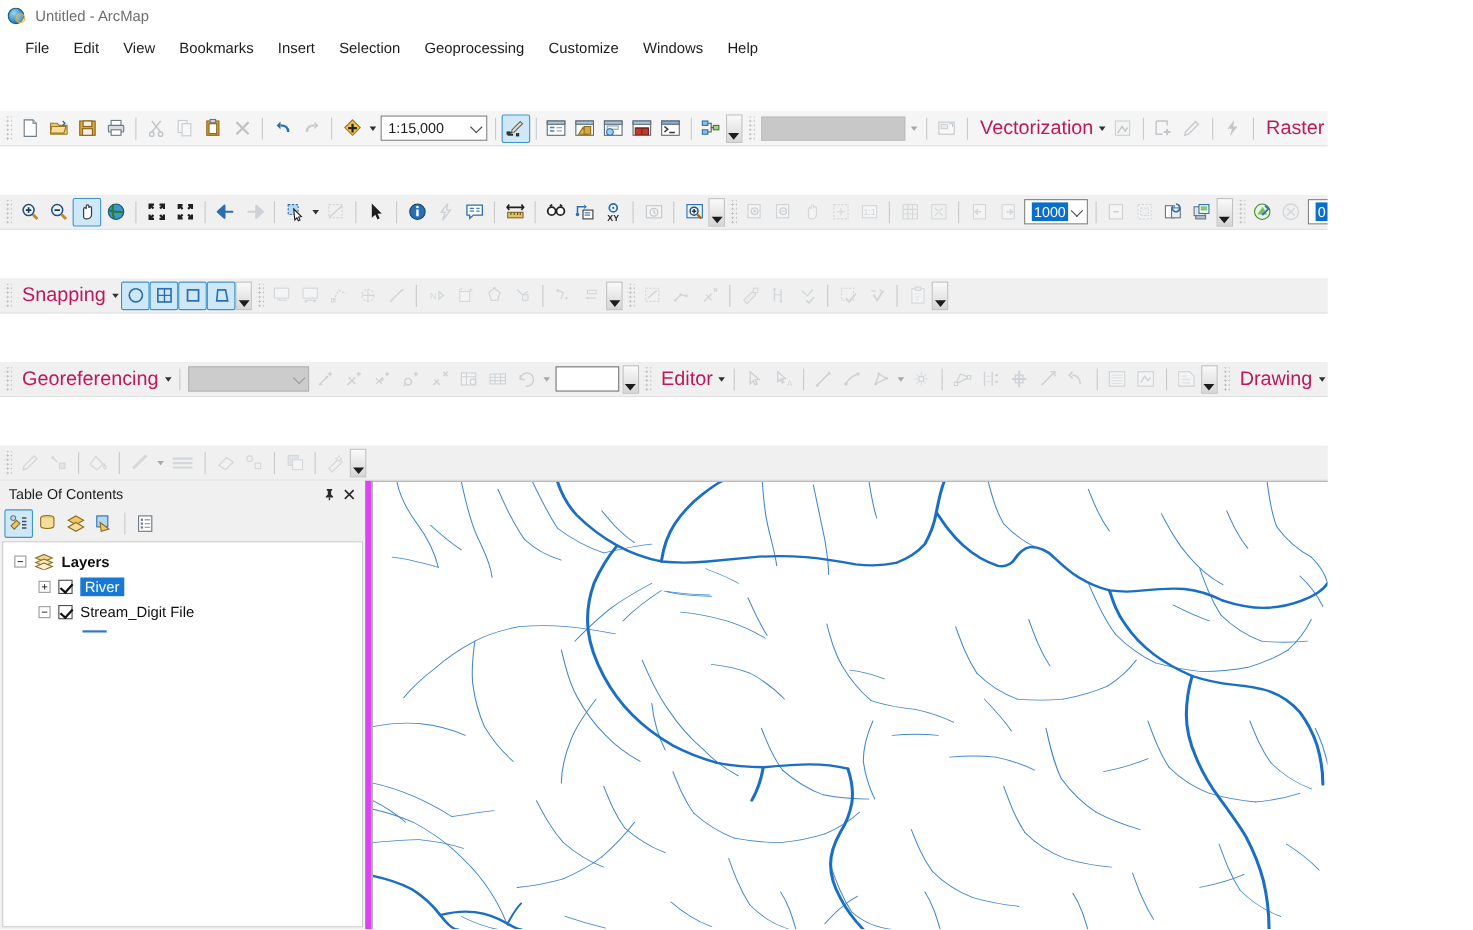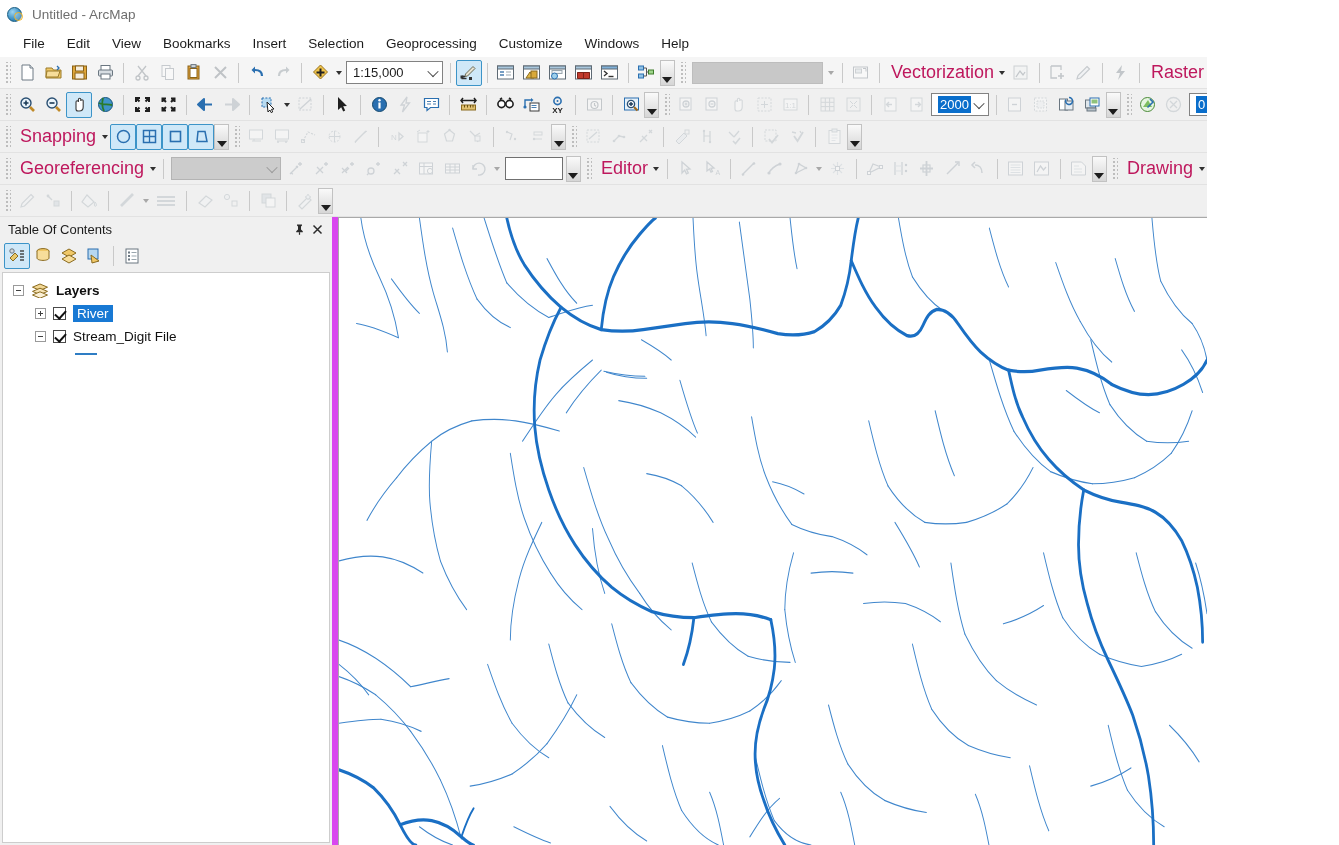--- a/index.html
+++ b/index.html
@@ -70,20 +70,21 @@
   
   .toolrow {
     display: flex;
     align-items: center;
     background: #f0f0f0;
     border-bottom: 1px solid #e2e2e2;
     height: 32px;
     flex: 0 0 32px;
     overflow: hidden;
     white-space: nowrap;
+    margin-top: 44px;
   }
   .toolrow.r1 { background: #f5f5f5; }
   .grip {
     width: 7px; height: 22px;
     margin: 0 3px 0 4px;
     flex: 0 0 7px;
     background-image: radial-gradient(circle, #b4b4b4 1px, transparent 1.1px);
     background-size: 4px 4px;
     background-position: 1px 2px;
     opacity: .85;
@@ -708,21 +709,21 @@
           <path d="M11 9.5H6M8 7l-2.5 2.5L8 12" stroke="#9aa6ae" stroke-width="1.4" fill="none"></path>
         </svg>
     </div>
     <div class="tbtn dim">
       <svg width="19" height="19" viewBox="0 0 19 19">
           <rect x="4" y="3" width="11" height="13" fill="#fff" stroke="#9aa6ae"></rect>
           <path d="M8 9.5h5M11 7l2.5 2.5L11 12" stroke="#9aa6ae" stroke-width="1.4" fill="none"></path>
         </svg>
     </div>
     <div class="combo" style="width:82px;">
-      <span class="cval sel">2000</span>
+      <span class="cval sel">1000</span>
       <span class="cdrop"></span>
     </div>
     <div class="sep"></div>
     <div class="tbtn dim">
       <svg width="19" height="19" viewBox="0 0 19 19">
           <rect x="3.5" y="3" width="12" height="13" fill="#fff" stroke="#8a97a2"></rect>
           <path d="M7 9.5h5" stroke="#8a97a2" stroke-width="1.4"></path>
         </svg>
     </div>
     <div class="tbtn dim">

